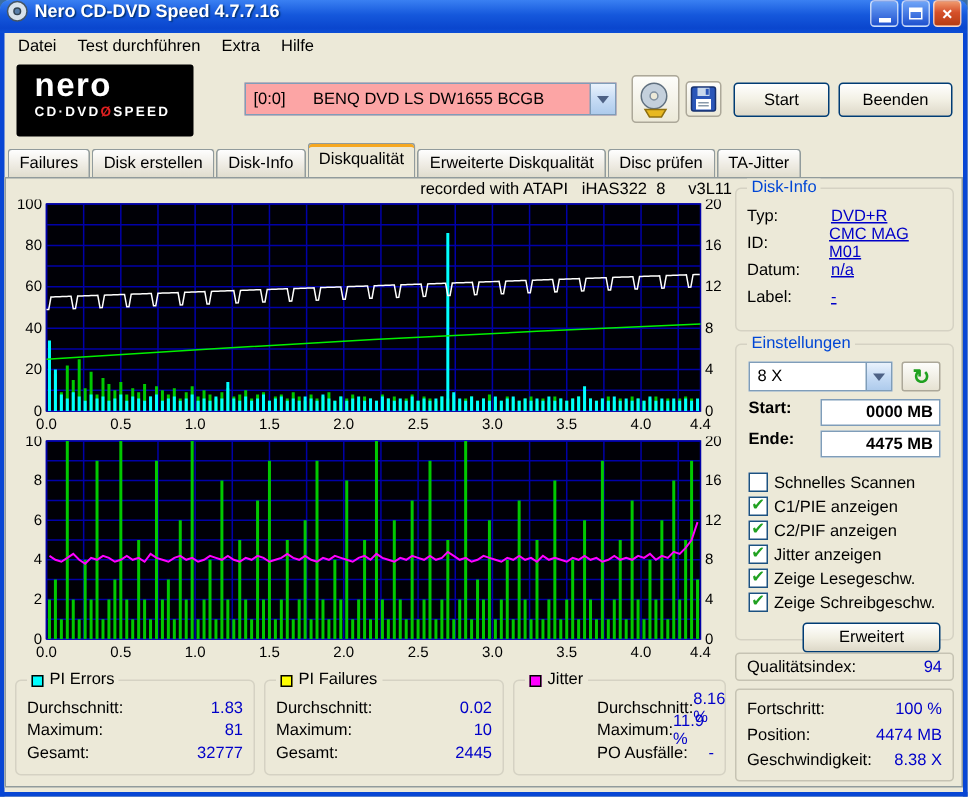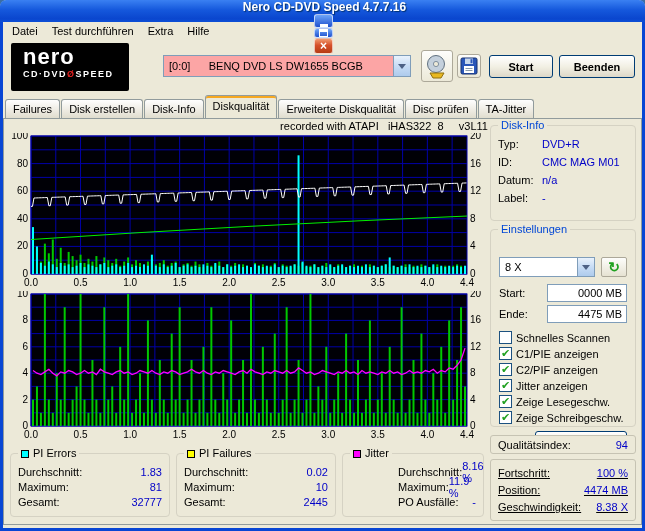--- a/index.html
+++ b/index.html
@@ -6,21 +6,21 @@
   html,body { width:645px; height:531px; overflow:hidden; background:#3A6EA5;
               font-family:"Liberation Sans","DejaVu Sans",sans-serif; font-size:11px; color:#000; }
   .window { position:absolute; top:0; left:0; width:645px; height:531px; background:#ECE9D8; border-radius:7px 7px 0 0; }
   .edge { position:absolute; background:#0846D4; }
   .edge-l { left:0; top:22px; bottom:0; width:3px; }
   .edge-r { right:0; top:22px; bottom:0; width:3px; }
   .edge-b { left:0; right:0; bottom:0; height:3px; }
 
   .titlebar { position:absolute; top:0; left:0; width:645px; height:22px;
     background:linear-gradient(180deg,#3A80F2 0%,#1558DC 45%,#0A46CE 85%,#0C4ED6 100%);
-    border-radius:6px 6px 0 0; display:flex; align-items:center; padding:0 4px;flex-direction:column; }
+    border-radius:6px 6px 0 0; display:flex; padding:0 4px; }
   .title-text { flex:1; color:#fff; font-weight:bold; font-size:12px; text-shadow:1px 1px 1px #00306E; padding-left:4px; white-space:nowrap; }
   .tb-btn { width:19px; height:18px; margin-left:2px; border:1px solid rgba(255,255,255,.65); border-radius:3px;
     display:flex; align-items:center; justify-content:center; color:#fff; font-weight:bold; font-size:12px;
     background:linear-gradient(#6FA5F8,#1E50CE); }
   .tb-close { background:linear-gradient(#F09A6E,#D6502A 45%,#B63C13); }
   .glyph-min { display:block; width:8px; height:3px; background:#fff; margin-top:9px; }
   .glyph-max { display:block; width:9px; height:8px; border:1px solid #fff; border-top:3px solid #fff; }
 
   .menubar { position:absolute; top:22px; left:3px; width:639px; height:18px; display:flex; align-items:center; padding-left:2px; }
   .menu-item { padding:2px 7px; cursor:default; }
@@ -35,21 +35,21 @@
   .combo { position:absolute; background:#fca5a5; border:1px solid #7F9DB9; display:flex; align-items:stretch; }
   .combo-drive { left:160px; top:15px; width:248px; height:22px; }
   .combo-text { flex:1; display:flex; align-items:center; padding-left:5px; white-space:pre; overflow:hidden; }
   .combo-arrow { width:17px; border-left:1px solid #7F9DB9; background:linear-gradient(#E9F2FC,#C7DCF5 50%,#AECBEC);
     display:flex; align-items:center; justify-content:center; }
   .tri { width:0; height:0; border:4px solid transparent; border-top:5px solid #4D6185; margin-top:5px; }
 
   .iconbtn { position:absolute; border:1px solid #ACA899; background:linear-gradient(#FDFDFB,#ECE9D8); border-radius:3px;
     display:flex; align-items:center; justify-content:center; }
   .xpbtn { border:1px solid #003C74; border-radius:3px; background:linear-gradient(#FFFFFF,#F2F0E4 50%,#DDD8C8);
-    font-size:11px; display:flex; align-items:center; justify-content:center; cursor:default;font-weight:bold; }
+    font-size:11px; display:flex; align-items:center; justify-content:center; cursor:default; }
   .btn-start { position:absolute; left:486px; top:15px; width:64px; height:23px; }
   .btn-quit  { position:absolute; left:556px; top:15px; width:76px; height:23px; }
 
   .tabstrip { position:absolute; top:96px; left:3px; width:639px; height:22px; display:flex; align-items:flex-end; padding-left:2px; }
   .tab { height:19px; padding:3px 7px 0; border:1px solid #919B9C; border-bottom:none; border-radius:3px 3px 0 0;
     background:linear-gradient(#FEFEFE,#EDEAE1 60%,#E0DDCE); margin-right:1px; white-space:nowrap; cursor:default; }
   .tab.active { height:23px; padding-top:4px; background:#ECE9D8; position:relative; z-index:5;
     box-shadow:inset 0 3px 0 -1px #F6A821; }
 
   .tabpage { position:absolute; top:118px; left:3px; width:639px; height:407px; border:1px solid #919B9C; background:#ECE9D8; z-index:1; }
@@ -59,28 +59,28 @@
 
   .groupbox { position:absolute; border:1px solid #D5D2C3; border-radius:4px; }
   .gb-cap { position:absolute; top:-7px; left:7px; background:#ECE9D8; padding:0 3px; display:flex; align-items:center; gap:4px; line-height:13px; }
   .gb-cap.blue { color:#0046D5; }
   .swatch { display:inline-block; width:8px; height:8px; border:1px solid #000; }
 
   .dirow, .srow, .prow { display:flex; align-items:center; padding:0 7px; }
   .dirow { height:18px; } .dirow .lb { width:44px; }
   .srow { height:15px; } .prow { height:17px; }
   .val { color:#0000C8; margin-left:auto; }
-  .dirow .val { margin-left:0; }
+  .dirow .val { margin-left:12px;text-decoration:underline; }
 
   .settings-body { padding:11px 8px 0 8px; }
-  .speed-row { display:flex; margin-bottom:5px;margin-top:16px; }
+  .speed-row { display:flex; margin-bottom:5px; }
   .combo-speed { position:relative; width:98px; height:20px; background:#fff; border:1px solid #7F9DB9; display:flex; }
   .refresh-btn { width:26px; height:20px; margin-left:6px; border:1px solid #ACA899; border-radius:2px;
     background:linear-gradient(#FDFDFB,#E6E2D2); color:#1FA11F; font-weight:bold; font-size:14px; line-height:16px; text-align:center; }
-  .field-row { display:flex; align-items:center; height:21px; }
+  .field-row { display:flex; height:21px;font-weight:bold; }
   .field { margin-left:auto; width:80px; height:18px; background:#fff; border:1px solid #7F9DB9; text-align:right; padding:2px 4px 0 0; }
   .cb-list { margin-top:4px; }
   .cbrow { display:flex; align-items:flex-end; height:16px; gap:4px; }
   .cb { width:13px; height:13px; border:1px solid #1C5180; background:#fff; color:#21A121; font-weight:bold; font-size:11px;
     display:flex; align-items:center; justify-content:center; line-height:1; }
   .btn-adv { width:92px; height:20px; margin:7px 0 0 auto; }
 
   .panel { position:absolute; border:1px solid #C6C3B3; border-radius:3px; background:#ECE9D8; }
 </style>
 </head>
@@ -746,21 +746,21 @@
     </div>
 
     <div class="panel" style="left:486px;top:316px;width:146px;height:19px;">
       <div class="prow" style="height:17px;">
         <span>Qualitätsindex:</span>
         <span class="val">94</span>
       </div>
     </div>
 
     <div class="panel" style="left:486px;top:340px;width:146px;height:62px;">
-      <div style="padding-top:4px;text-decoration:underline;">
+      <div style="padding-top:4px;">
         <div class="prow">
             <span>Fortschritt:</span>
             <span class="val">100 %</span>
           </div>
         <div class="prow">
             <span>Position:</span>
             <span class="val">4474 MB</span>
           </div>
         <div class="prow">
             <span>Geschwindigkeit:</span>

